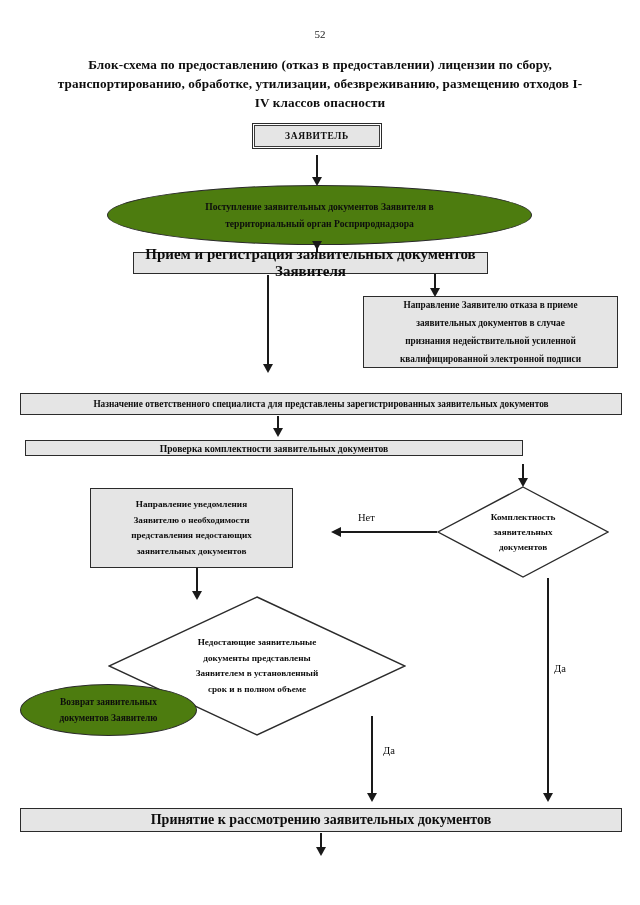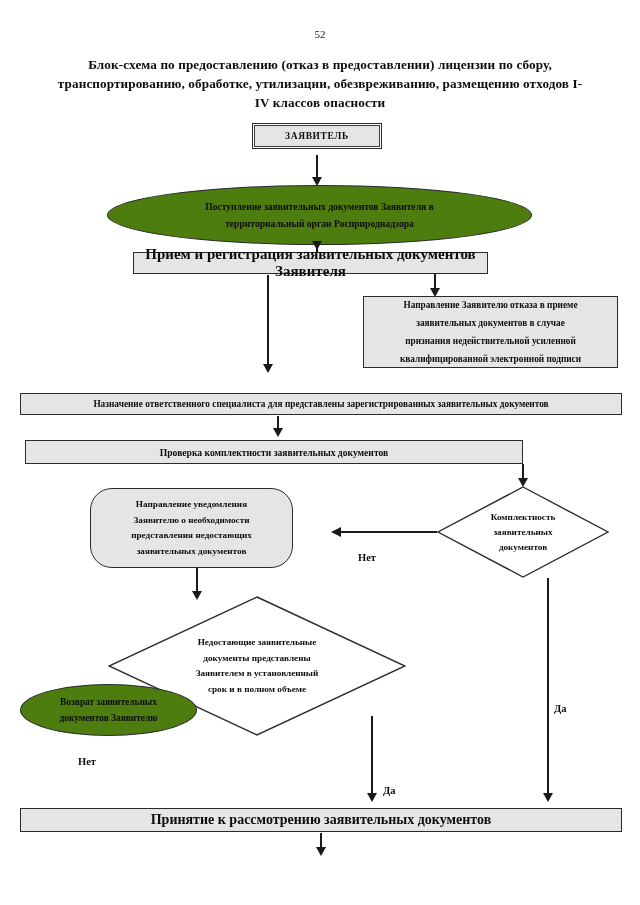--- a/index.html
+++ b/index.html
@@ -130,25 +130,24 @@
   .arrow-left {
     position: absolute;
     width: 0;
     height: 0;
     border-top: 5px solid transparent;
     border-bottom: 5px solid transparent;
     border-right: 10px solid #1a1a1a;
   }
   .edge-label {
     position: absolute;
-    font-weight: bold;
+    font-weight: normal;
     font-size: 10.5px;
     color: #0d0d0d;
     white-space: nowrap;
-    margin-top: 40px;
   }
 </style>
 </head>
 <body>
 
 <div id="page">
 
   <div class="pageno">52</div>
 
   <div class="title">Блок-схема по предоставлению (отказ в предоставлении) лицензии по сбору, транспортированию, обработке, утилизации, обезвреживанию, размещению отходов I-IV классов опасности</div>
@@ -185,21 +184,21 @@
 квалифицированной электронной подписи</span>
   </div>
 
   <div class="box" style="left:20px; top:393px; width:602px; height:22px; font-size:9.3px;">
     <span class="txt">Назначение ответственного специалиста для представлены зарегистрированных заявительных документов</span>
   </div>
 
   <div class="vline" style="left:277px; top:416px; height:16px;"></div>
   <div class="arrow-down" style="left:273px; top:428px;"></div>
 
-  <div class="box" style="left:25px; top:440px; width:498px; height:24px; font-size:9.6px;">
+  <div class="box" style="left:25px; top:440px; width:498px; height:16px; font-size:9.6px;">
     <span class="txt">Проверка комплектности заявительных документов</span>
   </div>
 
   <div class="vline" style="left:522px; top:464px; height:18px;"></div>
   <div class="arrow-down" style="left:518px; top:478px;"></div>
 
   <div class="diamond" style="left:437px; top:486px; width:172px; height:92px;">
     <div class="rhomb">
       <svg viewBox="0 0 172 92" preserveAspectRatio="none">
         <polygon points="86,1 171,46 86,91 1,46" fill="#ffffff" stroke="#2b2b2b" stroke-width="1.4"></polygon>
@@ -207,21 +206,21 @@
     </div>
     <div class="txt" style="font-size:9.2px; line-height:15px;">Комплектность
 заявительных
 документов</div>
   </div>
 
   <div class="hline" style="left:341px; top:531px; width:96px;"></div>
   <div class="arrow-left" style="left:331px; top:527px;"></div>
   <div class="edge-label" style="left:358px; top:512px;">Нет</div>
 
-  <div class="box" style="left:90px; top:488px; width:203px; height:80px; font-size:9.2px; line-height:15.5px;border-radius:22px;">
+  <div class="box" style="left:90px; top:488px; width:203px; height:80px; font-size:9.2px; line-height:15.5px;">
     <span class="txt">Направление уведомления
 Заявителю о необходимости
 представления недостающих
 заявительных документов</span>
   </div>
 
   <div class="vline" style="left:196px; top:568px; height:28px;"></div>
   <div class="arrow-down" style="left:192px; top:591px;"></div>
 
   <div class="vline" style="left:547px; top:578px; height:222px;"></div>

